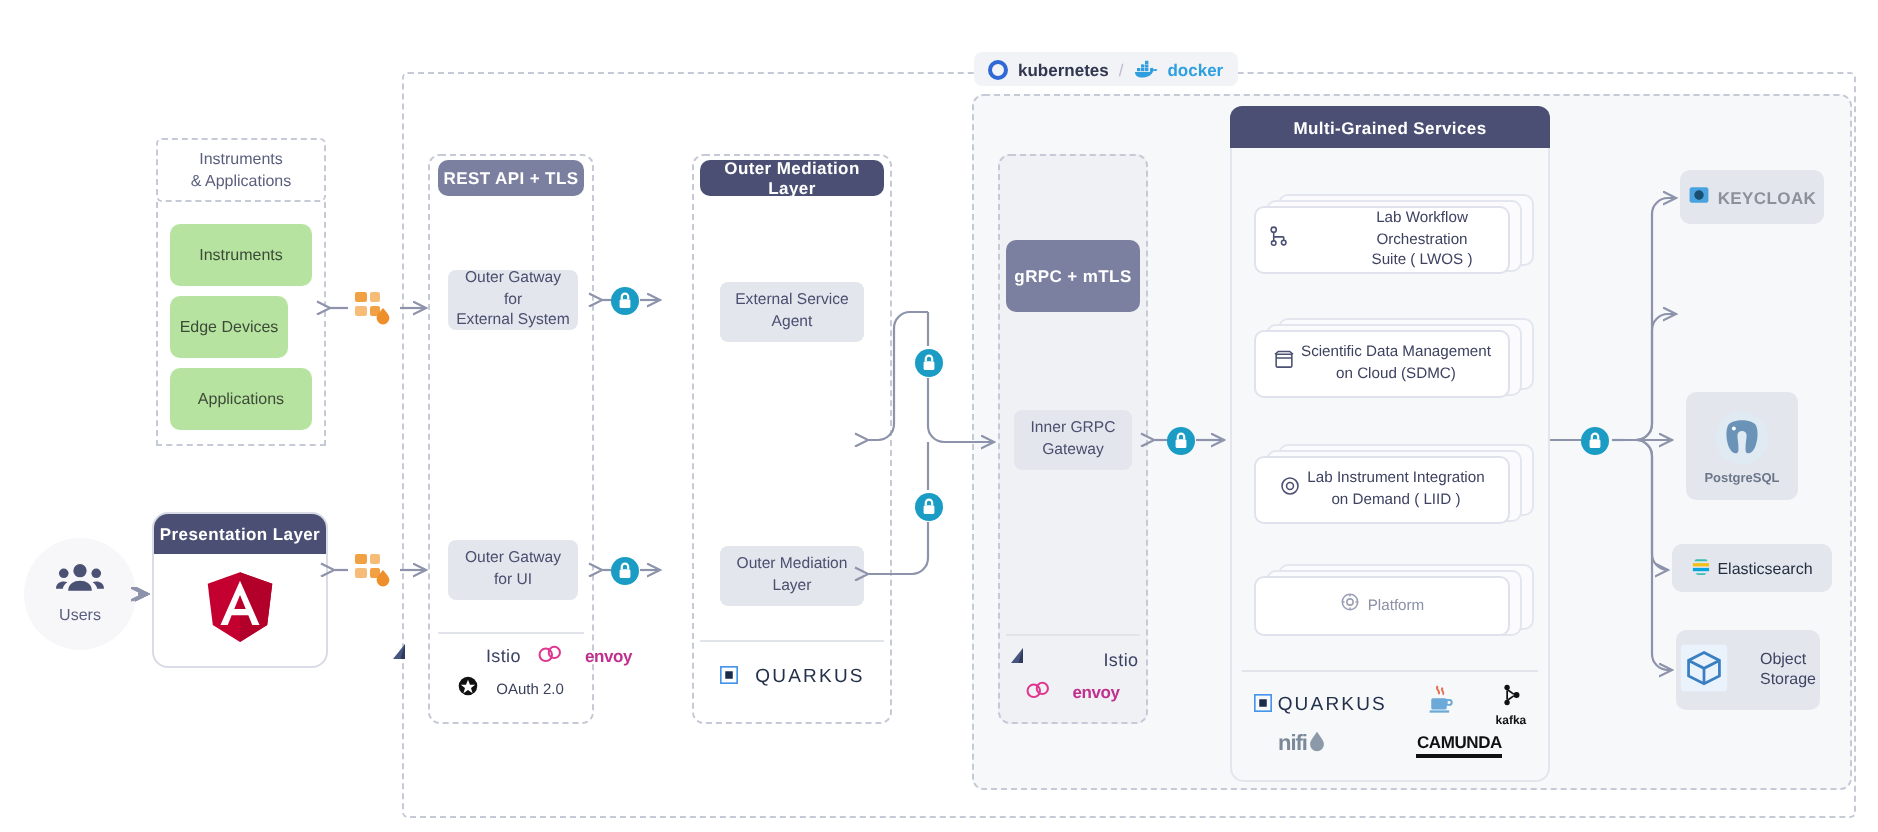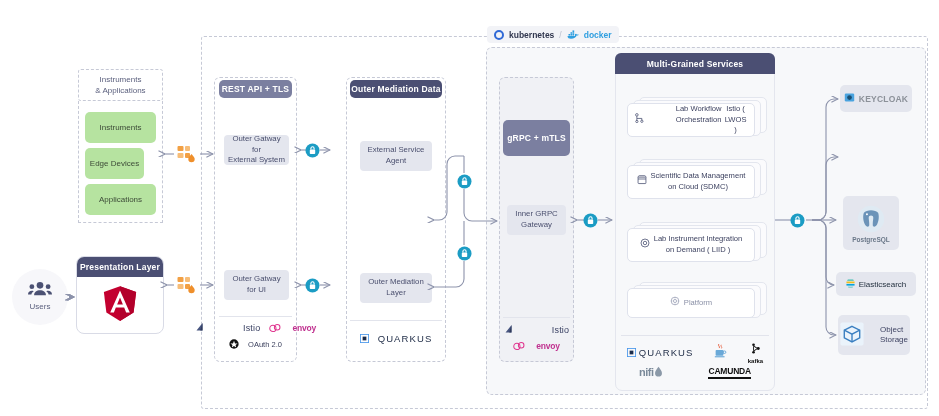--- a/index.html
+++ b/index.html
@@ -233,21 +233,21 @@
       <svg viewBox="0 0 14 14" width="10" height="10">
           <circle cx="7" cy="7" r="6.5" fill="#111"></circle>
       <path d="M7 2.6 L8.4 6.2 L12 6.2 L9.1 8.4 L10.2 12 L7 9.8 L3.8 12 L4.9 8.4 L2 6.2 L5.6 6.2 Z" fill="#fff"></path>
         </svg>
     </span>
     <span class="oauth-txt">OAuth 2.0</span>
   </div>
 
   <div class="abs dashed-col" style="left:346px; top:60px; width:100px; height:285px;"></div>
   <div class="abs panel-head" style="left:350px; top:63px; width:92px; height:18px; border-radius:5px;">
-    <span>Outer Mediation Data</span>
+    <span>Outer Mediation Layer</span>
   </div>
   <div class="abs chip" style="left:360px; top:124px; width:72px; height:30px; flex-direction:column;">
     <span>External Service</span>
     <span>Agent</span>
   </div>
   <div class="abs chip" style="left:360px; top:256px; width:72px; height:30px; flex-direction:column;">
     <span>Outer Mediation</span>
     <span>Layer</span>
   </div>
   <div class="abs divider" style="left:350px; top:303px; width:92px;"></div>
@@ -306,23 +306,23 @@
         <svg viewBox="0 0 14 14" width="10" height="10">
             <g fill="none" stroke="#4b5173" stroke-width="1.1">
           <circle cx="4" cy="2.6" r="1.8"></circle>
               <path d="M4 4.4v3.2M4 7.6h7M4 7.6v3.4"></path>
               <circle cx="11" cy="11.6" r="1.6"></circle>
               <circle cx="4" cy="11.9" r="1.6"></circle>
               <path d="M11 7.6v2.4"></path>
             </g>
           </svg>
       </span>
-      <span style="display:flex;margin-left:26px;">
+      <span style="display:flex;flex-direction:column;margin-left:26px;">
         <span>Lab Workflow Orchestration</span>
-        <span>Istio ( LWOS )</span>
+        <span>Suite ( LWOS )</span>
       </span>
     </div>
   </div>
 
   <div class="abs" style="left:627px; top:142px; width:140px; height:40px;">
     <div class="svc-stack-c" style="left:12px; top:0px; width:128px; height:36px;"></div>
     <div class="svc-stack-b" style="left:6px; top:3px; width:128px; height:36px;"></div>
     <div class="svc-card" style="position:absolute; left:0px; top:6px; width:128px; height:34px;">
       <span style="flex:none;">
         <svg viewBox="0 0 14 14" width="10" height="10">

